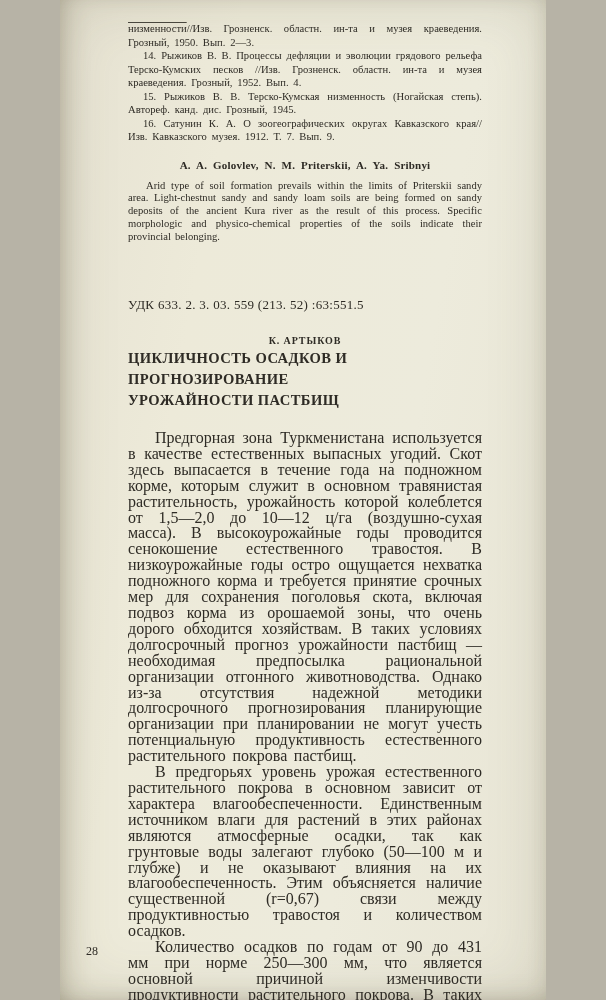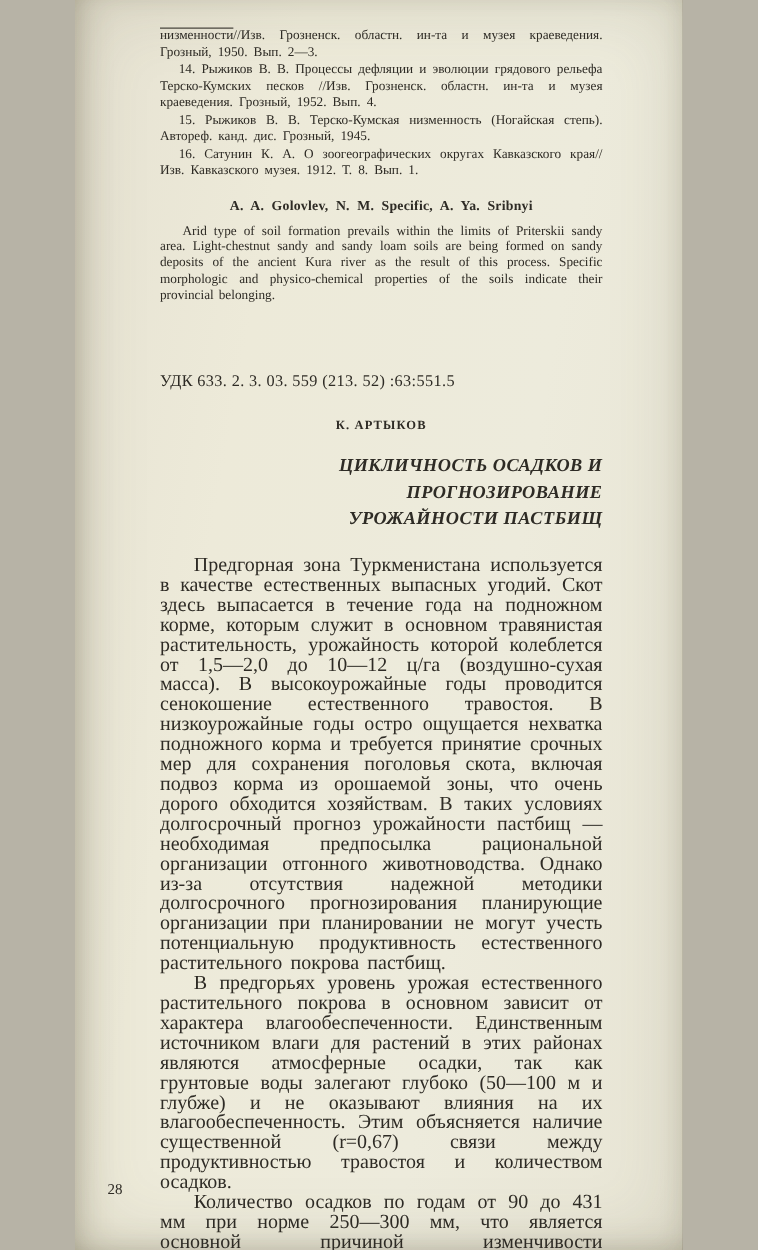--- a/index.html
+++ b/index.html
@@ -46,22 +46,22 @@
     text-align:justify; text-indent:18px; word-spacing:1.4px;
   }
 
   
   .udc { margin-top:53px; font-size:13px; letter-spacing:0.3px; }
   .author {
     margin-top:22px; text-align:center; font-weight:bold;
     font-size:10px; letter-spacing:0.9px;
   }
   .title {
-    margin-top:17px; text-align:right; font-weight:bold;
-    font-size:14.6px; line-height:21px; letter-spacing:0.4px;font-style:italic;
+    margin-top:2px; text-align:left; font-weight:bold;
+    font-size:14.6px; line-height:21px; letter-spacing:0.4px;
   }
   .title span { display:block; }
   .body-text { margin-top:19px; }
   .body-text p {
     font-size:16px; line-height:15.9px;
     text-align:justify; text-indent:27px;
     word-spacing:2.6px; hyphens:auto;
   }
   .page-number {
     position:absolute; left:26px; top:944px;
@@ -71,25 +71,25 @@
 </head>
 <body>
 
 <div class="page">
   <div class="content">
 
     <section class="references">
       <p class="ref carryover"><span class="overline-artifact">низменности</span><span>//Изв. Грозненск. областн. ин-та и музея краеведения. Грозный, 1950. Вып. 2—3.</span></p>
       <p class="ref item">14. Рыжиков В. В. Процессы дефляции и эволюции грядового рельефа Терско-Кумских песков //Изв. Грозненск. областн. ин-та и музея краеведения. Грозный, 1952. Вып. 4.</p>
       <p class="ref item">15. Рыжиков В. В. Терско-Кумская низменность (Ногайская степь). Автореф. канд. дис. Грозный, 1945.</p>
-      <p class="ref item">16. Сатунин К. А. О зоогеографических округах Кавказского края//Изв. Кавказского музея. 1912. Т. 8. Вып. 1.</p>
+      <p class="ref item">16. Сатунин К. А. О зоогеографических округах Кавказского края//Изв. Кавказского музея. 1912. Т. 7. Вып. 9.</p>
     </section>
 
     <section>
-      <p class="en-authors">A. A. Golovlev, N. M. Specific, A. Ya. Sribnyi</p>
+      <p class="en-authors">A. A. Golovlev, N. M. Priterskii, A. Ya. Sribnyi</p>
       <p class="en-abstract" lang="en">Arid type of soil formation prevails within the limits of Priterskii sandy area. Light-chestnut sandy and sandy loam soils are being formed on sandy deposits of the ancient Kura river as the result of this process. Specific morphologic and physico-chemical properties of the soils indicate their provincial belonging.</p>
     </section>
 
     <section>
       <p class="udc">УДК 633. 2. 3. 03. 559 (213. 52) :63:551.5</p>
       <p class="author">К. АРТЫКОВ</p>
       <h1 class="title">
           <span>ЦИКЛИЧНОСТЬ ОСАДКОВ И ПРОГНОЗИРОВАНИЕ</span>
           <span>УРОЖАЙНОСТИ ПАСТБИЩ</span>
         </h1>

